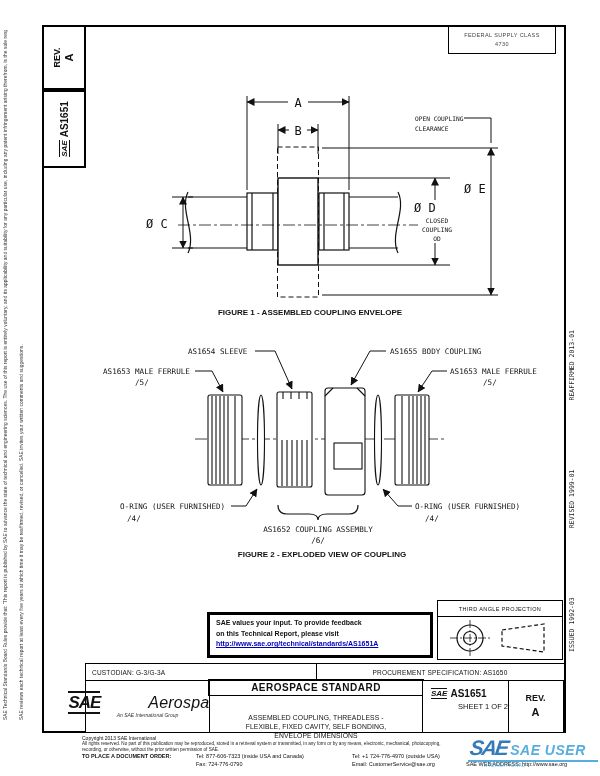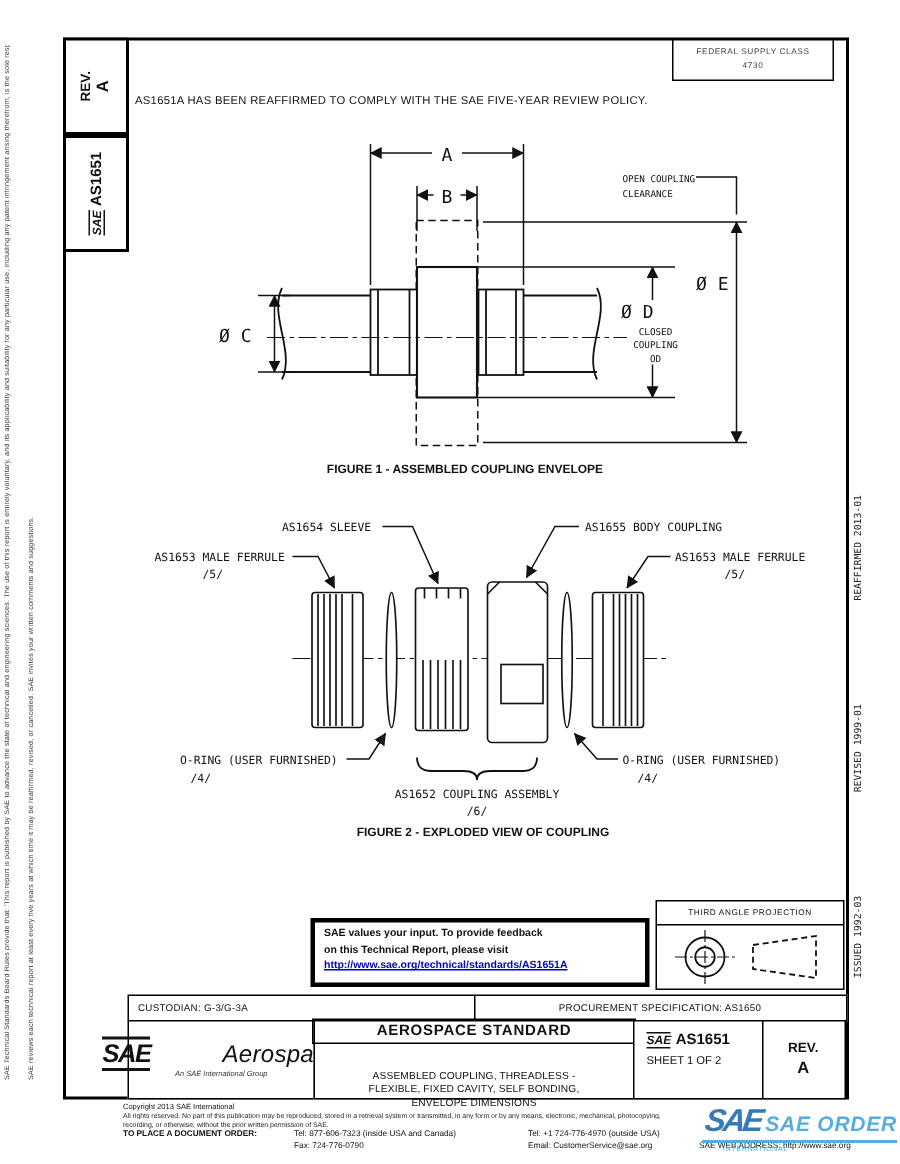--- a/index.html
+++ b/index.html
@@ -32,21 +32,21 @@
   .custodianCell{display:flex;align-items:center;padding-left:6px;font-size:6.5px;letter-spacing:.2px;}
   .procCell{display:flex;align-items:center;justify-content:center;font-size:6.5px;letter-spacing:.2px;}
   .logoSae{font-style:italic;font-weight:800;font-size:17px;letter-spacing:-1px;border-top:2px solid #111;border-bottom:2px solid #111;line-height:1.05;}
   .logoAero{font-style:italic;font-weight:300;font-size:16px;letter-spacing:.2px;margin-left:48px;}
   .logoTag{font-size:5px;color:#333;font-style:italic;}
   .asHead{border:1.5px solid #000;margin:-1.5px -1.5px 16px -1.5px;height:15px;display:flex;align-items:center;justify-content:center;
           font-size:10px;font-weight:bold;letter-spacing:.5px;}
   .titleLines{font-size:6.8px;text-align:center;line-height:1.3;padding-top:2px;letter-spacing:.1px;}
   .numSae{font-style:italic;font-weight:800;font-size:8px;border-top:1.5px solid #111;border-bottom:1.5px solid #111;margin-right:3px;}
   .numDoc{font-weight:bold;font-size:10px;}
-  .sheet{font-size:7.5px;margin-top:3px;}
+  .sheet{font-size:7.5px;margin-top:3px;text-align:right;}
   .revLbl{font-weight:bold;font-size:9px;}
   .revVal{font-weight:bold;font-size:11px;}
   
   .f5{font-size:5px;} .f46{font-size:4.6px;color:#222;} .f55{font-size:5.5px;}
   .b{font-weight:bold;}
   
   .marginTxt{font-size:4.8px;color:#333;white-space:nowrap;overflow:hidden;letter-spacing:.1px;}
   .rightDates{display:flex;justify-content:space-between;font-size:6.5px;color:#222;}
   
   .wm{opacity:.92;}
@@ -72,21 +72,20 @@
 
   <div class="abs rot frame sideBox" style="left:42px;top:90px;width:65px;height:44px;flex-direction:column;line-height:1.1;">
     <span class="revLbl">REV.</span>
     <span class="revVal">A</span>
   </div>
   <div class="abs rot frame sideBox" style="left:42px;top:168px;width:78px;height:44px;">
     <span class="numSae">SAE</span>
     <span class="numDoc">AS1651</span>
   </div>
 
-  <div class="abs rationaleText" style="left:90px;top:62px;width:420px;">AS1651A HAS BEEN REAFFIRMED TO COMPLY WITH THE SAE FIVE-YEAR REVIEW POLICY.</div>
 
   <div class="abs fscBox" style="left:448px;top:26px;width:108px;height:28px;">
     <span>FEDERAL SUPPLY CLASS</span>
     <span>4730</span>
   </div>
 
   <svg class="abs" style="left:100px;top:88px;" width="466" height="232" viewBox="0 0 466 232">
     <defs>
       <marker id="ar1" viewBox="0 0 8 8" refX="7.5" refY="4" markerWidth="8" markerHeight="8" orient="auto-start-reverse">
         <path d="M0,0 L8,4 L0,8 z" fill="#111"></path>
@@ -305,18 +304,18 @@
   <div class="abs f55" style="left:196px;top:753px;">Tel: 877-606-7323 (inside USA and Canada)</div>
   <div class="abs f55" style="left:352px;top:753px;">Tel: +1 724-776-4970 (outside USA)</div>
   <div class="abs f55" style="left:196px;top:761px;">Fax: 724-776-0790</div>
   <div class="abs f55" style="left:352px;top:761px;">Email: CustomerService@sae.org</div>
   <div class="abs f55" style="left:466px;top:761px;">SAE WEB ADDRESS: http://www.sae.org</div>
 
   <div class="abs wm" style="left:468px;top:736px;width:132px;height:40px;">
     <div style="position:absolute;left:0;top:24px;width:130px;height:1.5px;background:#49a8dc;"></div>
     <div style="position:absolute;left:2px;top:0;display:flex;align-items:baseline;">
       <span class="wmSae" style="color:#2470b3;">SAE</span>
-      <span class="wmName" style="color:#49a8dc;margin-left:3px;">SAE ORDER</span>
+      <span class="wmName" style="color:#49a8dc;margin-left:3px;">SAE USER</span>
     </div>
     <div class="wmSub" style="position:absolute;left:14px;top:27px;color:#49a8dc;">INTERNATIONAL</div>
   </div>
 
 </div>
 
 </body></html>

